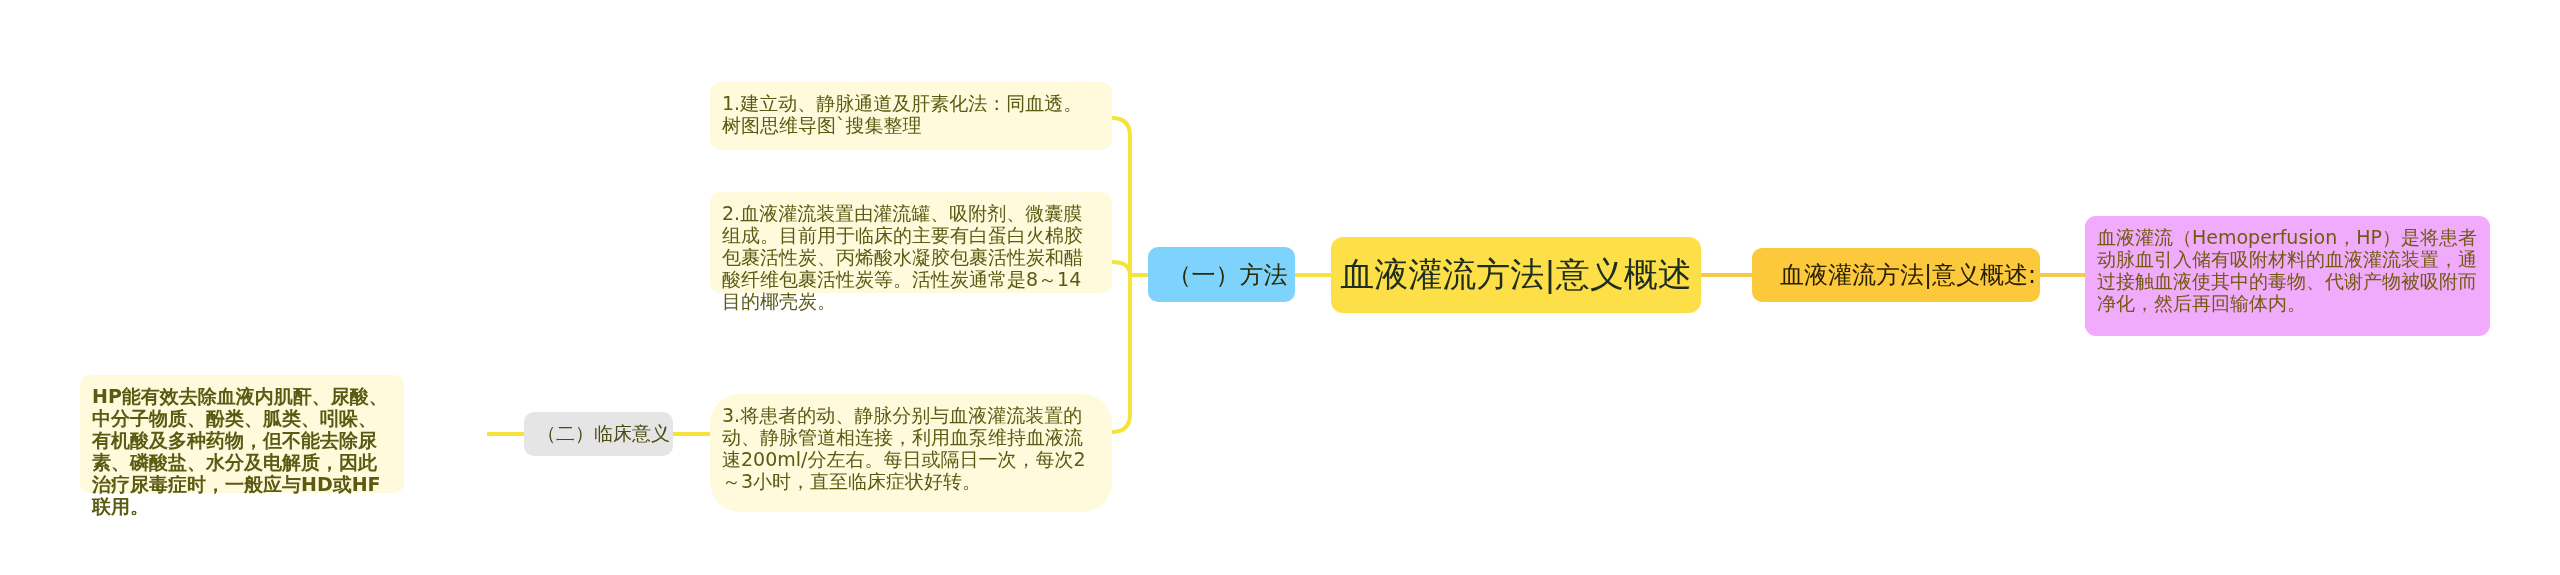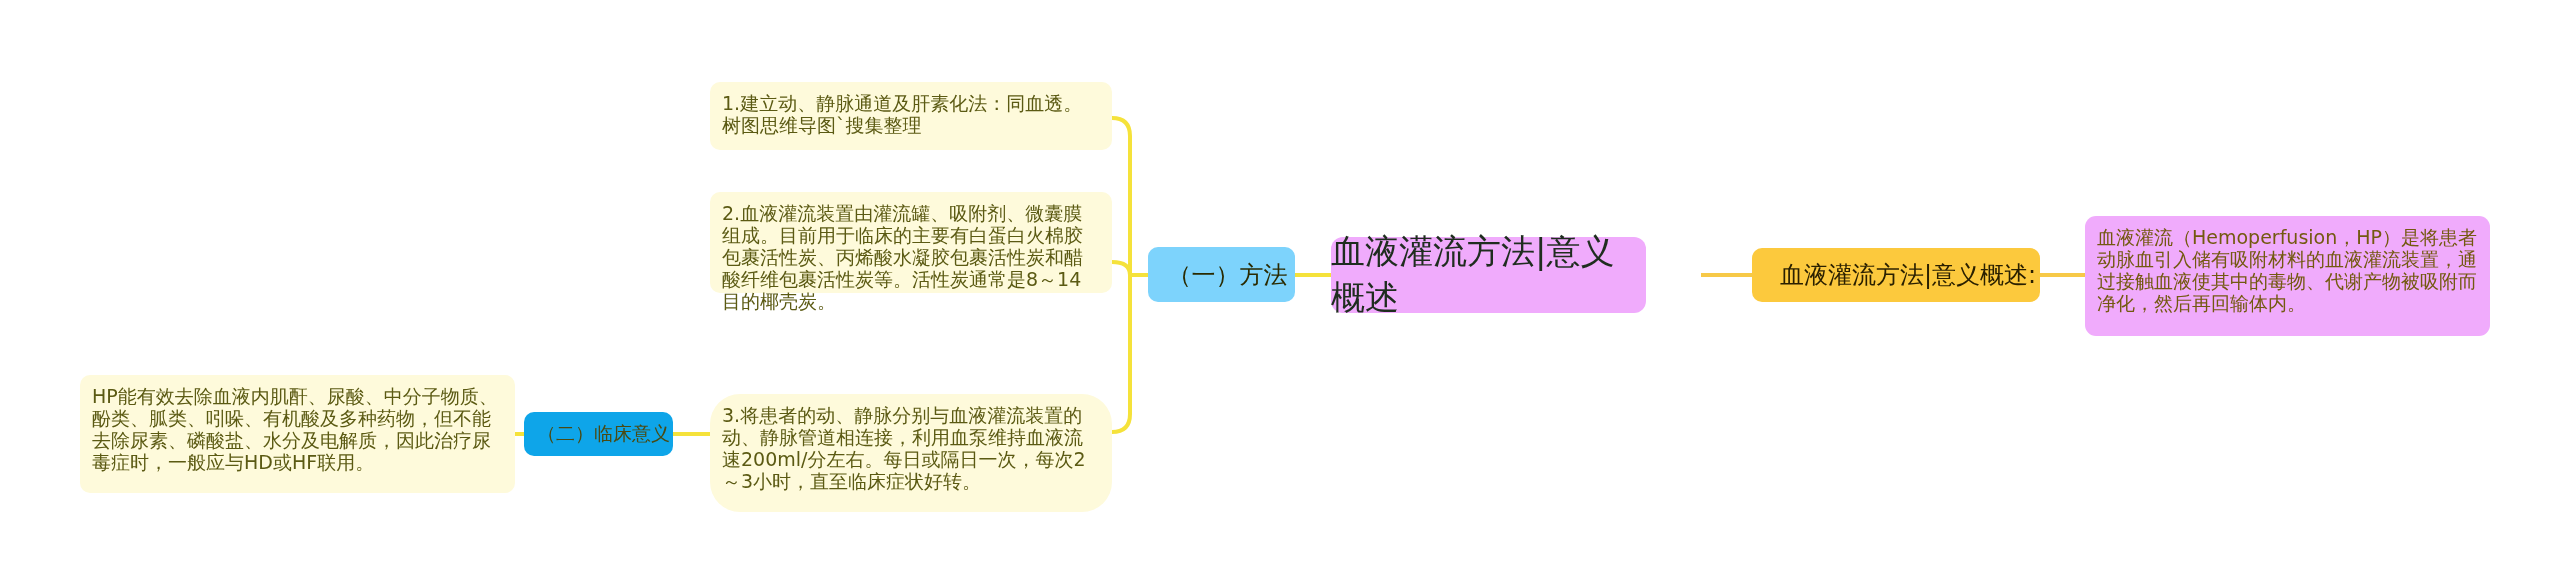--- a/index.html
+++ b/index.html
@@ -1,25 +1,25 @@
 <!DOCTYPE html>
 <html><head>
 <meta charset="utf-8">
 <style>
   html, body { margin:0; padding:0; }
   body { width:2560px; height:575px; position:relative; background:#ffffff; overflow:hidden;
          font-family:"DejaVu Sans","Liberation Sans",sans-serif; }
   .node { position:absolute; box-sizing:border-box; border-radius:10px; display:flex; align-items:center; }
-  .root { left:1331px; top:237px; width:315px; height:76px; background:#f0abfc; color:#1f2d1f;
+  .root { left:1331px; top:237px; width:370px; height:76px; background:#fde047; color:#1f2d1f;
           font-size:34px; justify-content:center; border-radius:12px; }
   .l1-right { left:1752px; top:248px; width:288px; height:54px; background:#fcc93d; color:#2a2000;
           font-size:24px; padding-left:28px; }
   .l1-left { left:1148px; top:247px; width:147px; height:55px; background:#7dd3fc; color:#2a2a00;
           font-size:24px; justify-content:center; padding-left:12px; }
-  .l2 { left:524px; top:412px; width:149px; height:44px; background:#0ea5e9; color:#4a4a12;
+  .l2 { left:524px; top:412px; width:149px; height:44px; background:#e5e5e5; color:#4a4a12;
           font-size:19px; justify-content:center; padding-left:10px; }
   .leaf { background:#fefadb; color:#5b5a13; font-size:19px; line-height:22px; padding:10px 12px;
           align-items:flex-start; border-radius:10px; }
   .leaf-right { background:#f0abfc; color:#735910;border-radius:11px; }
   .leaf span { display:block; word-break:break-all; }
   svg.lines { position:absolute; left:0; top:0; }
 </style>
 </head>
 <body>
 
@@ -66,15 +66,15 @@
 </div>
 
 <div class="node leaf" style="left:710px; top:394px; width:402px; height:118px;border-radius:30px;">
   <span>3.将患者的动、静脉分别与血液灌流装置的动、静脉管道相连接，利用血泵维持血液流速200ml/分左右。每日或隔日一次，每次2～3小时，直至临床症状好转。</span>
 </div>
 
 <div class="node l2">
   <span>（二）临床意义</span>
 </div>
 
-<div class="node leaf" style="left:80px; top:375px; width:435px; height:118px;">
+<div class="node leaf" style="left:80px; top:375px; width:324px; height:118px;font-weight:bold;">
   <span>HP能有效去除血液内肌酐、尿酸、中分子物质、酚类、胍类、吲哚、有机酸及多种药物，但不能去除尿素、磷酸盐、水分及电解质，因此治疗尿毒症时，一般应与HD或HF联用。</span>
 </div>
 
 </body></html>

